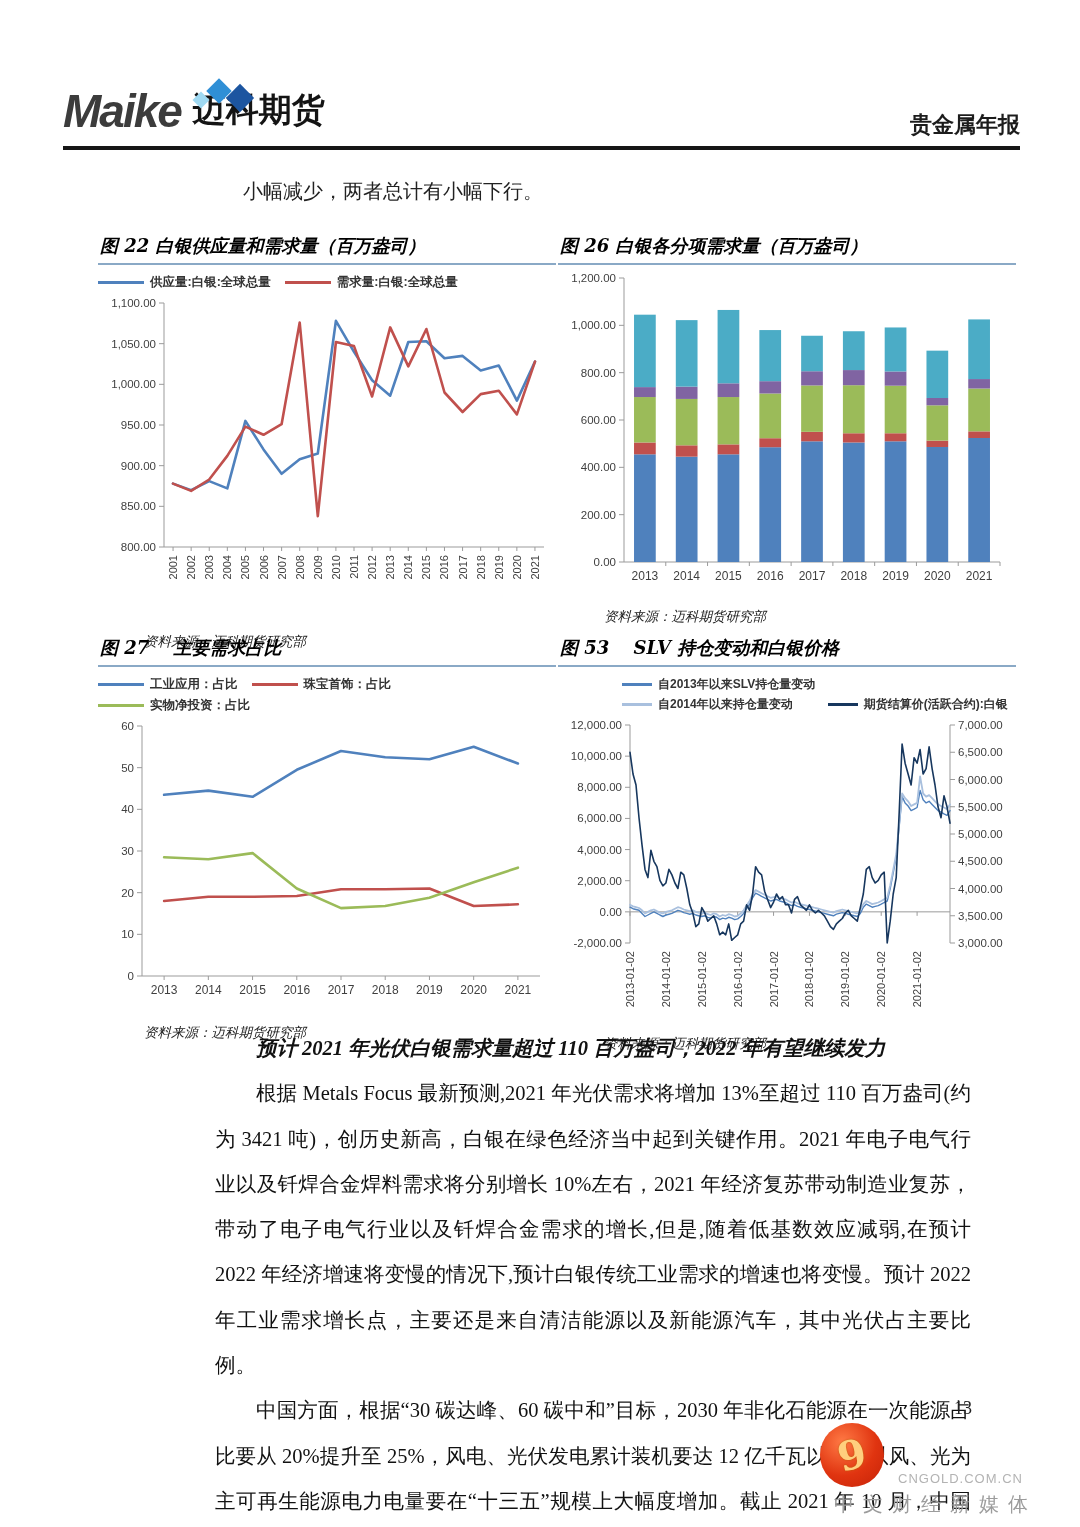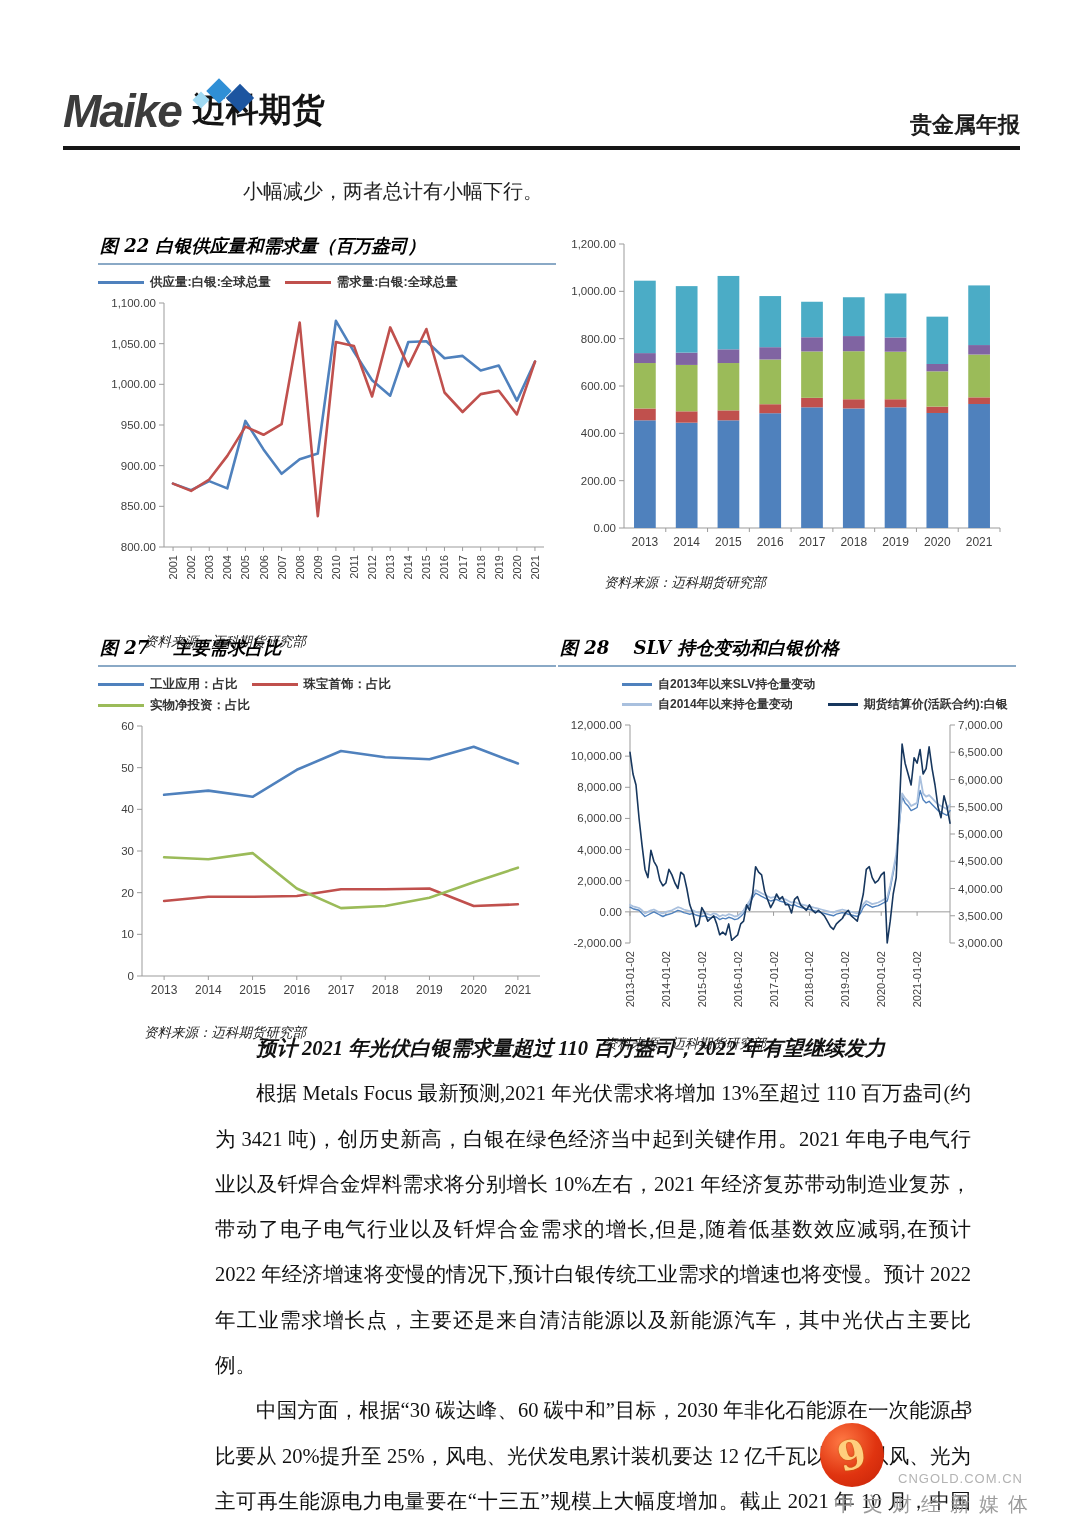--- a/index.html
+++ b/index.html
@@ -154,20 +154,21 @@
         <text x="422.85714285714283" y="262" text-anchor="end" transform="rotate(-90 422.85714285714283 262)" font-size="11" font-family="Liberation Sans, sans-serif" fill="#3f3f3f">2020</text>
         <line x1="436.95238095238096" y1="254" x2="436.95238095238096" y2="258" stroke="#9b9b9b" stroke-width="1"></line>
         <text x="440.95238095238096" y="262" text-anchor="end" transform="rotate(-90 440.95238095238096 262)" font-size="11" font-family="Liberation Sans, sans-serif" fill="#3f3f3f">2021</text>
         <polyline points="75.0,190.6 93.1,197.1 111.2,188.1 129.3,195.4 147.4,127.9 165.5,156.4 183.6,180.8 201.7,166.2 219.8,160.5 237.9,27.9 256.0,58.8 274.1,87.3 292.2,102.7 310.3,49.0 328.4,48.2 346.5,65.3 364.6,62.9 382.7,77.5 400.8,72.6 418.9,107.6 437.0,68.6" fill="none" stroke="#4F81BD" stroke-width="2.6" stroke-linejoin="round" stroke-linecap="round"></polyline>
         <polyline points="75.0,190.6 93.1,197.9 111.2,186.5 129.3,162.9 147.4,133.6 165.5,141.8 183.6,131.2 201.7,29.5 219.8,223.1 237.9,49.0 256.0,53.1 274.1,103.5 292.2,34.4 310.3,73.4 328.4,36.0 346.5,99.5 364.6,119.0 382.7,101.1 400.8,97.8 418.9,121.4 437.0,68.6" fill="none" stroke="#C0504D" stroke-width="2.6" stroke-linejoin="round" stroke-linecap="round"></polyline>
       </svg>
     <p class="chart-source">资料来源：迈科期货研究部</p>
   </section>
 
   <section class="chart-panel p26">
+    <h3 class="chart-title">图 26 白银各分项需求量（百万盎司）</h3>
     <svg class="chart-svg" width="458" height="334">
         <line x1="66" y1="10" x2="66" y2="294" stroke="#9b9b9b" stroke-width="1"></line>
         <line x1="66" y1="10" x2="61" y2="10" stroke="#9b9b9b" stroke-width="1"></line>
         <text x="58" y="14" text-anchor="end" font-size="11.5" font-family="Liberation Sans, sans-serif" fill="#3f3f3f">1,200.00</text>
         <line x1="66" y1="57.33333333333332" x2="61" y2="57.33333333333332" stroke="#9b9b9b" stroke-width="1"></line>
         <text x="58" y="61.33333333333332" text-anchor="end" font-size="11.5" font-family="Liberation Sans, sans-serif" fill="#3f3f3f">1,000.00</text>
         <line x1="66" y1="104.66666666666667" x2="61" y2="104.66666666666667" stroke="#9b9b9b" stroke-width="1"></line>
         <text x="58" y="108.66666666666667" text-anchor="end" font-size="11.5" font-family="Liberation Sans, sans-serif" fill="#3f3f3f">800.00</text>
         <line x1="66" y1="152" x2="61" y2="152" stroke="#9b9b9b" stroke-width="1"></line>
         <text x="58" y="156" text-anchor="end" font-size="11.5" font-family="Liberation Sans, sans-serif" fill="#3f3f3f">600.00</text>
@@ -297,21 +298,21 @@
         <line x1="419.8888888888889" y1="260" x2="419.8888888888889" y2="264" stroke="#9b9b9b" stroke-width="1"></line>
         <text x="419.8888888888889" y="278" text-anchor="middle" font-size="12" font-family="Liberation Sans, sans-serif" fill="#3f3f3f">2021</text>
         <polyline points="66.1,78.8 110.3,74.6 154.6,80.8 198.8,53.8 243.0,35.0 287.2,41.3 331.4,43.3 375.7,30.8 419.9,47.5" fill="none" stroke="#4F81BD" stroke-width="2.6" stroke-linejoin="round" stroke-linecap="round"></polyline>
         <polyline points="66.1,185.0 110.3,180.8 154.6,180.8 198.8,180.0 243.0,173.3 287.2,173.3 331.4,172.5 375.7,190.0 419.9,188.3" fill="none" stroke="#C0504D" stroke-width="2.6" stroke-linejoin="round" stroke-linecap="round"></polyline>
         <polyline points="66.1,141.3 110.3,143.3 154.6,137.1 198.8,172.5 243.0,192.1 287.2,190.0 331.4,181.7 375.7,166.3 419.9,151.7" fill="none" stroke="#9BBB59" stroke-width="2.6" stroke-linejoin="round" stroke-linecap="round"></polyline>
       </svg>
     <p class="chart-source">资料来源：迈科期货研究部</p>
   </section>
 
   <section class="chart-panel p28">
-    <h3 class="chart-title">图 28　 SLV 持仓变动和白银价格</h3>
+    <h3 class="chart-title">图 53　 SLV 持仓变动和白银价格</h3>
     <div class="chart-legend">
         <span class="legend-item">
           <span class="swatch-line" style="background: rgb(79, 129, 189);"></span>
           <span>自2013年以来SLV持仓量变动</span>
         </span>
         <span class="legend-item">
           <span class="swatch-line" style="background: rgb(169, 192, 222);"></span>
           <span>自2014年以来持仓量变动</span>
         </span>
         <span class="legend-item">

